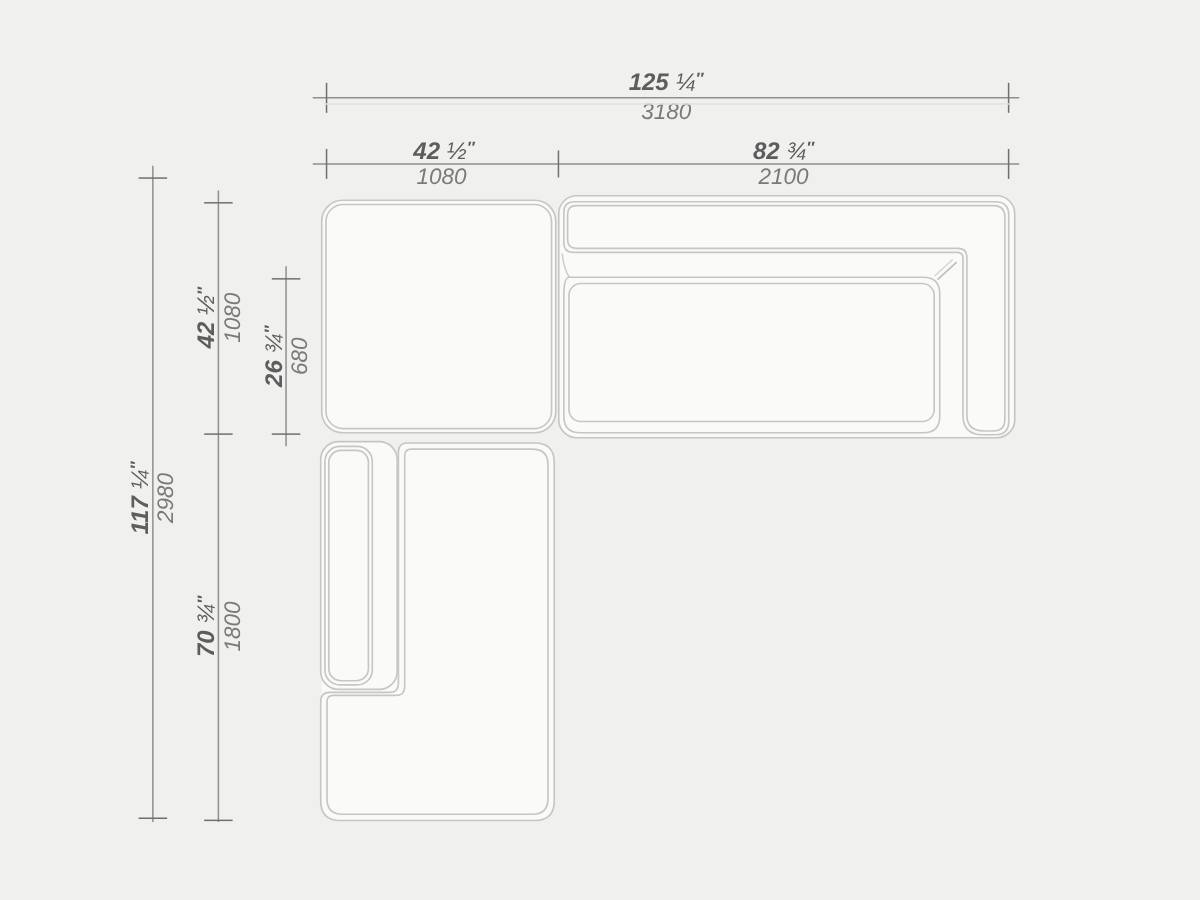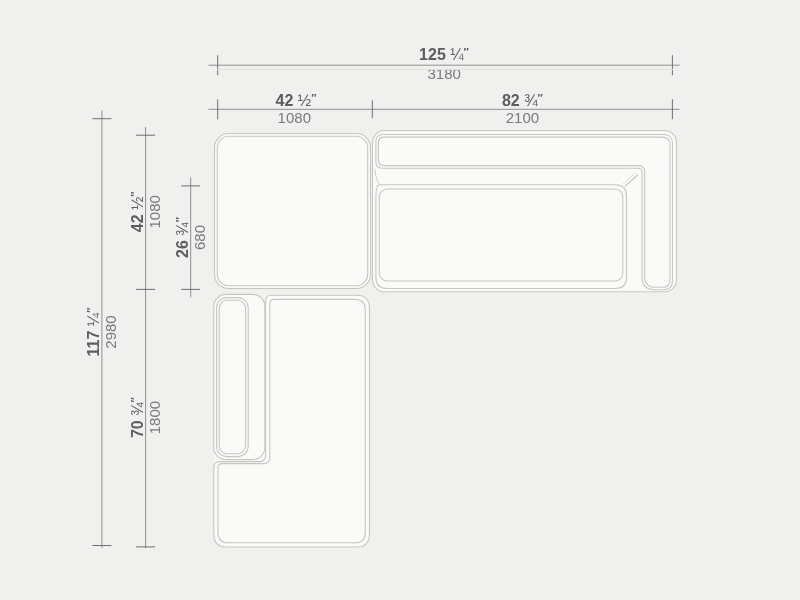--- a/index.html
+++ b/index.html
@@ -1,16 +1,16 @@
 <!DOCTYPE html>
 <html><head>
 <meta charset="utf-8">
 <style>
   html,body{margin:0;padding:0;background:#f0f0ee;}
-  .wrap{width:800px;height:548px;position:relative;overflow:hidden;}
+  .wrap{width:800px;height:548px;position:relative;overflow:hidden;font-style:italic;}
   svg{display:block;}
   text{font-family:"Liberation Sans",sans-serif;}
   .in{font-weight:bold;font-size:16px;fill:#5d5d5d;}
   .f{font-weight:normal;}
   .mm{font-size:15px;fill:#7a7a7a;}
   .q{font-size:11px;}
   .dim{stroke:#8f8f8f;stroke-width:1;fill:none;}
   .tick{stroke:#6f6f6f;stroke-width:1;fill:none;}
   .sofa{stroke:#c6c6c4;stroke-width:1.1;fill:#fafaf9;}
   .sofaline{stroke:#c6c6c4;stroke-width:1.1;fill:none;}

